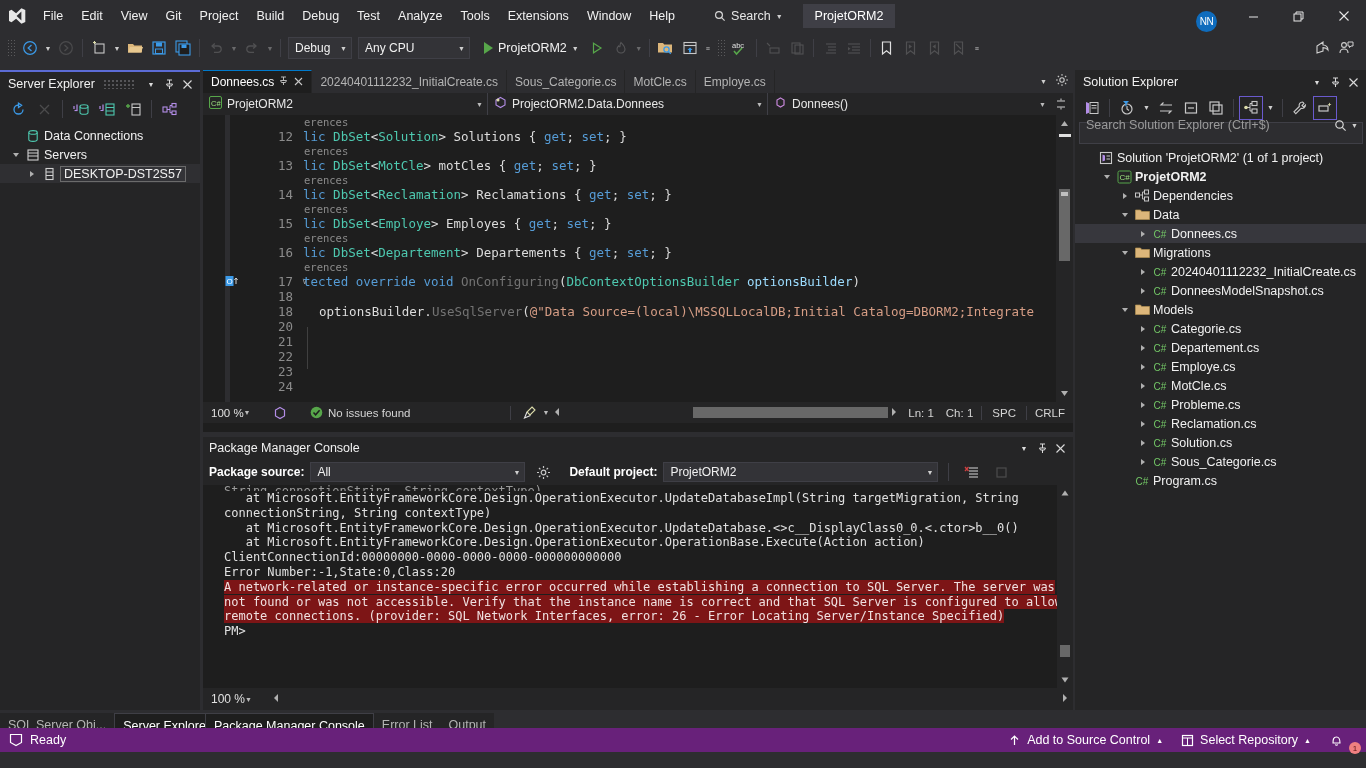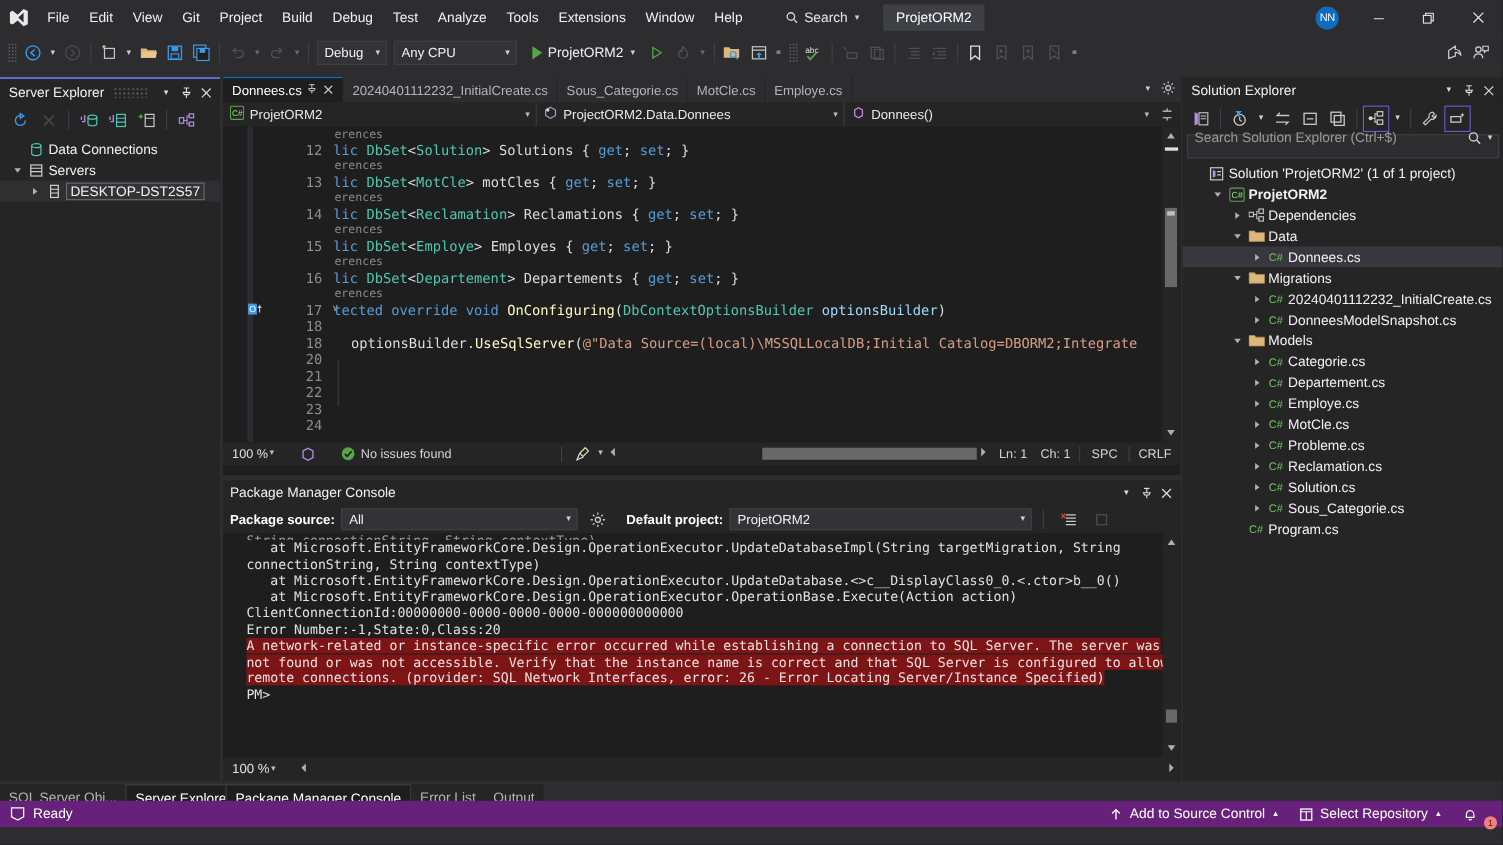--- a/index.html
+++ b/index.html
@@ -26,21 +26,21 @@
     cursor:default; border-radius:0;
   }
   .tb-search {
     margin-left:22px; display:flex; align-items:center; gap:5px;
     height:22px; padding:0 8px; color:#e6e6e6; font-size:12.5px;
   }
   .tb-solname {
     margin-left:12px; height:24px; line-height:24px; padding:0 12px;
     background:#3f3f46; color:#ffffff; font-size:12.5px;
   }
-  .tb-right { position:absolute; right:0; top:0; height:32px; display:flex; align-items:center; }
+  .tb-right { position:absolute; right:0; top:0; height:32px; display:flex; align-items:flex-end; }
   .avatar {
     width:21px; height:21px; border-radius:50%; background:#0f6cbd; color:#fff;
     font-size:10px; display:flex; align-items:center; justify-content:center;
     margin-right:14px; letter-spacing:-0.5px;
   }
   .winbtn { width:45px; height:32px; display:flex; align-items:center; justify-content:center; color:#e8e8e8; }
 
   
   .toolbar {
     position:absolute; left:0; top:32px; width:1366px; height:32px;
@@ -115,21 +115,21 @@
   .cl { position:relative; height:15px; }
   .lnum { position:absolute; left:30px; width:60px; text-align:right; color:#8b8b8b; font-size:12.5px; }
   .refs { position:absolute; left:101px; color:#8b8b8b; font-size:10.5px; white-space:nowrap; }
   .ctext { position:absolute; left:100px; white-space:pre; }
   .vline { position:absolute; left:104px; width:1px; background:#404040; }
   .kw { color:#569cd6; }
   .ty { color:#4ec9b0; }
   .id { color:#dcdcdc; }
   .pl { color:#dcdcdc; }
   .st { color:#d69d85; }
-  .mt { color:#fef9c3; }
+  .mt { color:#737373; }
   .pm { color:#9cdcfe; }
   .vsbar { position:absolute; right:0; top:0; width:17px; height:100%; background:#252526; }
   .vsarrow { width:17px; height:17px; display:flex; align-items:center; justify-content:center; }
   .vsthumb { position:absolute; left:3px; width:11px; background:#686868; }
   .vsmark { position:absolute; left:5px; width:7px; height:4px; background:#c0c0c0; }
 
   .estatus { height:21px; display:flex; align-items:center; background:#252526; font-size:11.5px; color:#d4d4d4; }
   .zoom-combo { width:62px; height:19px; margin-left:3px; display:flex; align-items:center; 
                 padding:0 3px 0 5px; color:#e0e0e0; }
   .estatus .sep { width:1px; height:14px; background:#3f3f46; margin:0 7px; }

